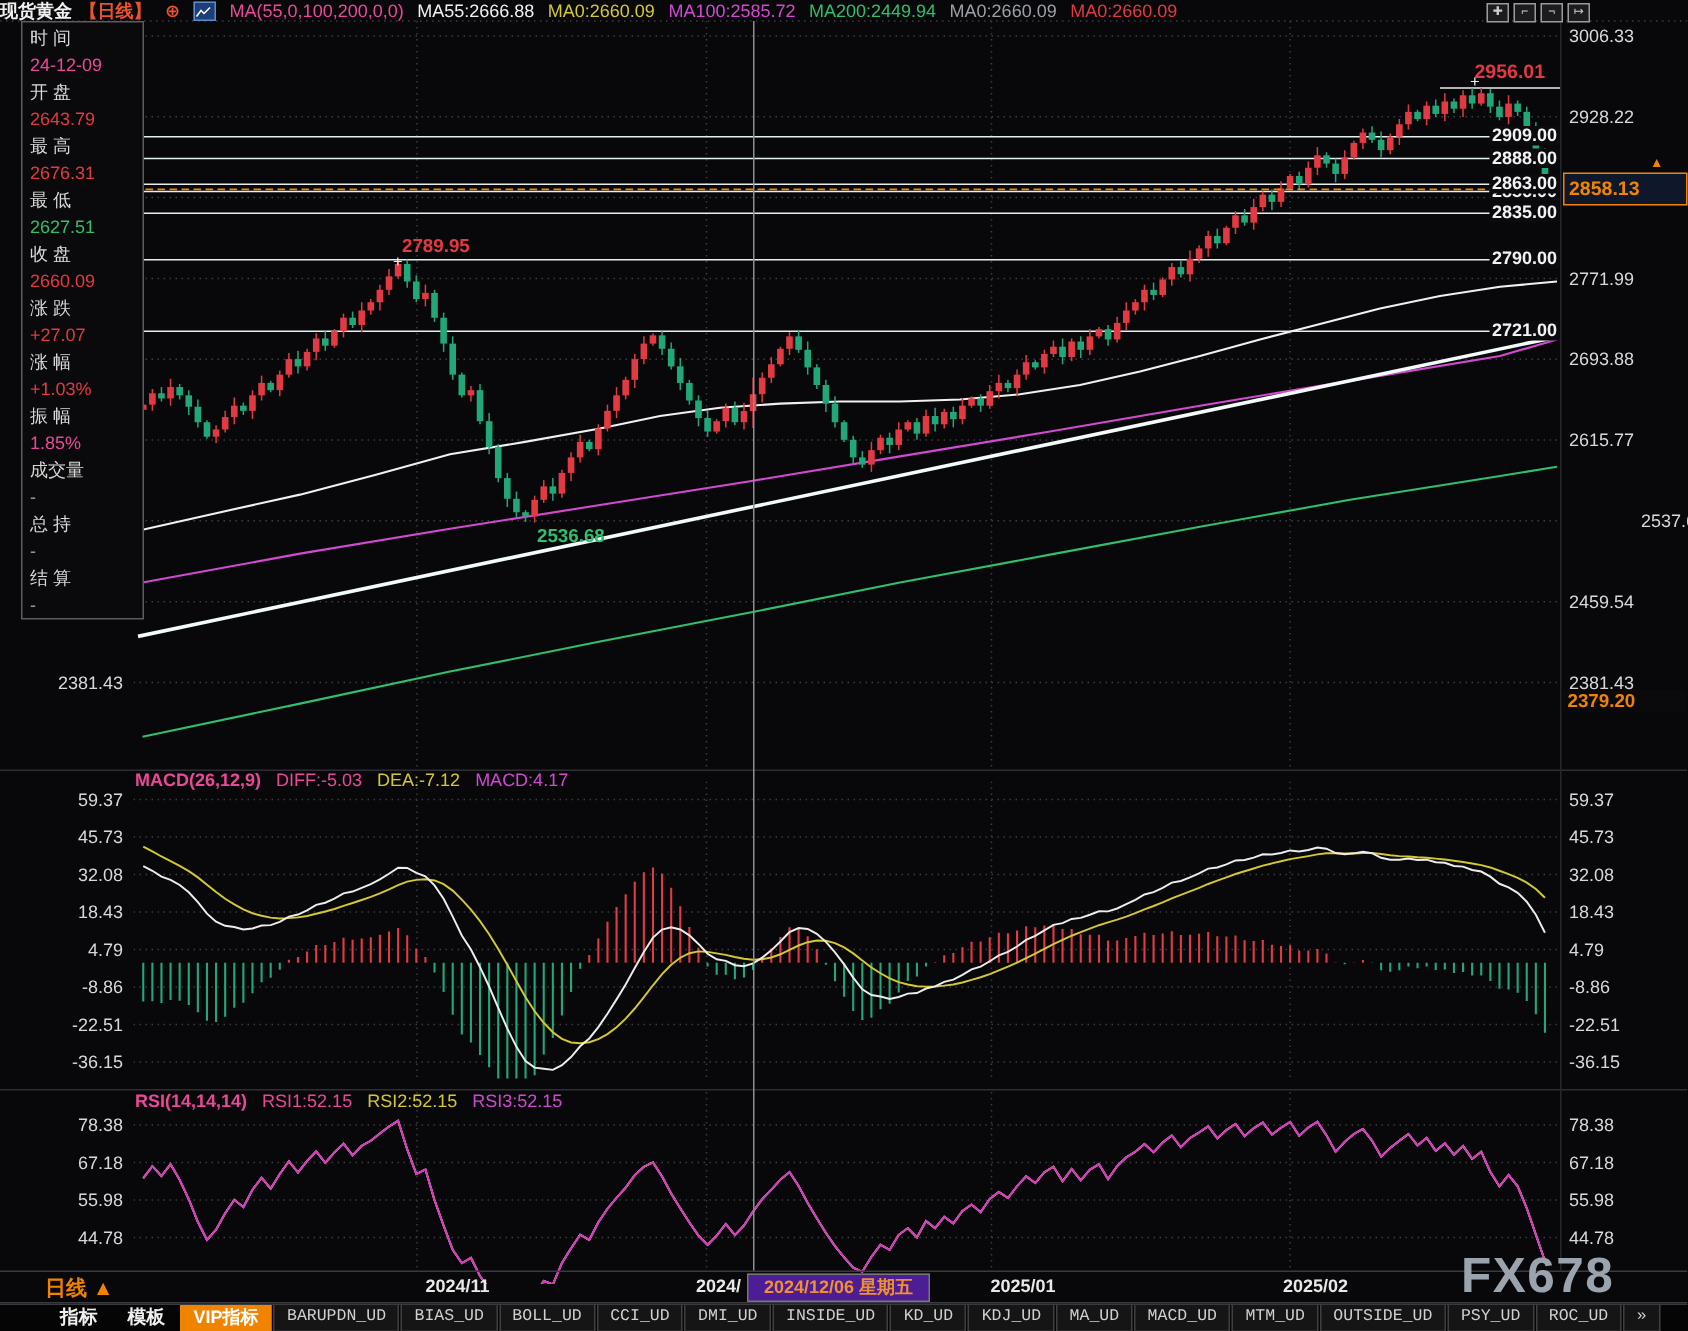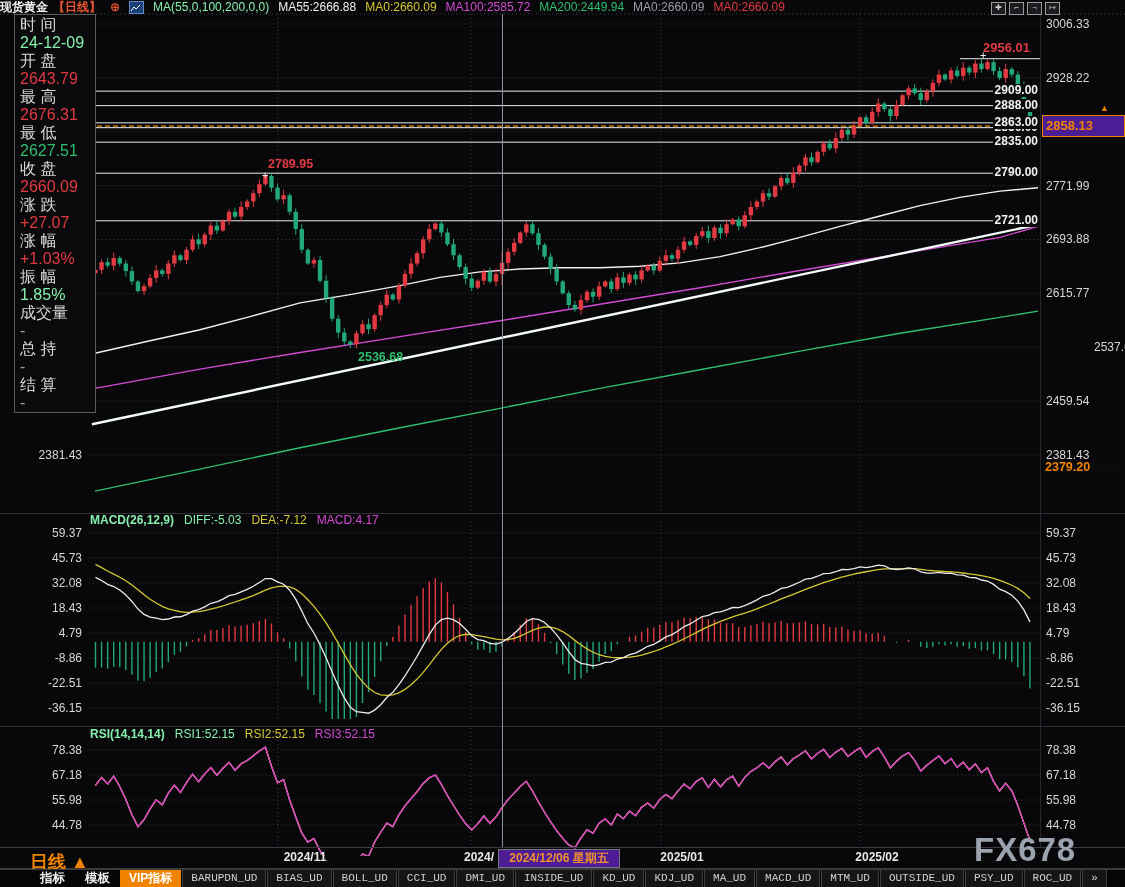--- a/index.html
+++ b/index.html
@@ -1,60 +1,60 @@
 <!DOCTYPE html>
 <html><head>
 <meta charset="utf-8">
 <style>
   html,body{margin:0;padding:0;background:#060608;width:1125px;height:887px;overflow:hidden;
     font-family:"Liberation Sans","DejaVu Sans",sans-serif;}
   .app{position:absolute;inset:0;width:1125px;height:887px;background:#08080a;}
   #chart-svg{position:absolute;left:0;top:0;pointer-events:none;}
   .abs{position:absolute;}
   
-  .wht{color:#86efac}.red{color:#e23a42}.grn{color:#2fbf6e}.gry{color:#9aa0a6}
+  .wht{color:#ec4899}.red{color:#e23a42}.grn{color:#2fbf6e}.gry{color:#9aa0a6}
   .yel{color:#d4c832}.mag{color:#d24ad2}.b{font-weight:bold}
   
   .hdr{top:0;left:86;height:15px;line-height:15px;font-size:12px;white-space:nowrap;display:flex;gap:9px;align-items:center;z-index:40}
   .hdr .sym{color:#f0f0f0;font-weight:bold}
   .hdr .per{color:#e8542e;font-weight:bold}
   .chart-ico{display:inline-block;width:13px;height:11px;background:#1d3f78;border:1px solid #5d8cc8;vertical-align:middle}
   .tr-icons{top:2px;left:991px;display:flex;gap:3px;z-index:40}
   .tr-icons .ico{width:13px;height:11px;border:1px solid #9a9a9a;background:#1c1c20;color:#cccccc;
      font-size:8px;line-height:10px;text-align:center}
   
   .strip{left:0;top:0;width:13px;height:887px;background:#0a0a0c;z-index:45}
   .vtab{position:absolute;left:0;width:13px;font-size:11px;line-height:11.5px;text-align:center;
      word-break:break-all;color:#d8d8d8;cursor:pointer}
   .vtab.dim{color:#8a8f98}
   .kbadge{display:block;width:13px;height:12px;background:#f08400;color:#fff;font-weight:bold;font-size:10px;line-height:12px}
   .krest{color:#f08400}
   
   .info{left:14px;top:14px;width:75px;height:396px;border:1px solid #5a5a5f;background:#0a0a0c;
-     font-size:16px;line-height:18px;padding:1px 0 0 5px;z-index:30}
+     font-size:12px;line-height:18px;padding:1px 0 0 5px;z-index:30}
   .info div{height:18px;white-space:nowrap}
   .info .lb{color:#d8d8d8}
   
   .phdr{font-size:12px;white-space:nowrap;display:flex;gap:10px;z-index:20}
   
   .tick{position:absolute;font-size:12px;color:#d8d8d8;white-space:nowrap}
   .tick.l{text-align:right;width:54px}
   
   .lvl{position:absolute;background:#0b0b0e;color:#f2f2f2;font-size:12px;font-weight:bold;
      line-height:13px;padding:0 2px;z-index:20}
-  .pricebox{left:1042px;width:78px;height:20px;border:1px solid #f08400;background:#4c1d95;
+  .pricebox{left:1042px;width:78px;height:20px;border:1px solid #f08400;background:#0f172a;
      color:#f08400;font-size:13px;font-weight:bold;line-height:20px;padding-left:3px;z-index:31}
   .pin{left:1100px;top:103px;color:#f08400;font-size:9px;z-index:32}
   .lowbox{left:1042px;top:460px;width:78px;height:15px;background:#0a0a0c;color:#f08400;
      font-size:12.5px;font-weight:bold;line-height:15px;z-index:31;padding-left:3px}
   .ann{position:absolute;font-size:12.5px;font-weight:bold;white-space:nowrap;z-index:18}
   .cross-mark{position:absolute;color:#f0f0f0;font-size:11px;z-index:18;line-height:6px}
   
   .daxis-lab{position:absolute;top:850px;transform:translateX(-50%);color:#e8e8e8;font-size:12px;font-weight:bold;z-index:12}
-  .period{left:30px;top:850px;color:#f08400;font-size:18px;font-weight:bold;z-index:12;cursor:pointer}
+  .period{left:30px;top:850px;color:#f08400;font-size:14px;font-weight:bold;z-index:12;cursor:pointer}
   .datebox{left:498px;top:849px;width:120px;height:17px;background:#4c1d95;border:1px solid #777;
      color:#f09030;font-size:12px;font-weight:bold;line-height:17px;text-align:center;z-index:14}
   .wm{left:974px;top:831px;color:#9aa3ae;font-size:33px;font-weight:bold;letter-spacing:1px;z-index:13}
   
   .tbar{left:0;top:869px;width:1125px;height:18px;background:#050505;border-top:1px solid #3a3a3a;
      display:flex;align-items:stretch;z-index:40}
   .tbar .sp{width:30px}
   .titem{font-size:12.5px;color:#f0f0f0;font-weight:bold;padding:0 10px;line-height:17px;cursor:pointer;white-space:nowrap}
   .tcell{font-family:"Liberation Mono","DejaVu Sans Mono",monospace;font-size:11px;color:#d0d0d0;
      background:#151515;border:1px solid #3f3f3f;border-top:none;line-height:16px;padding:0 8px;

